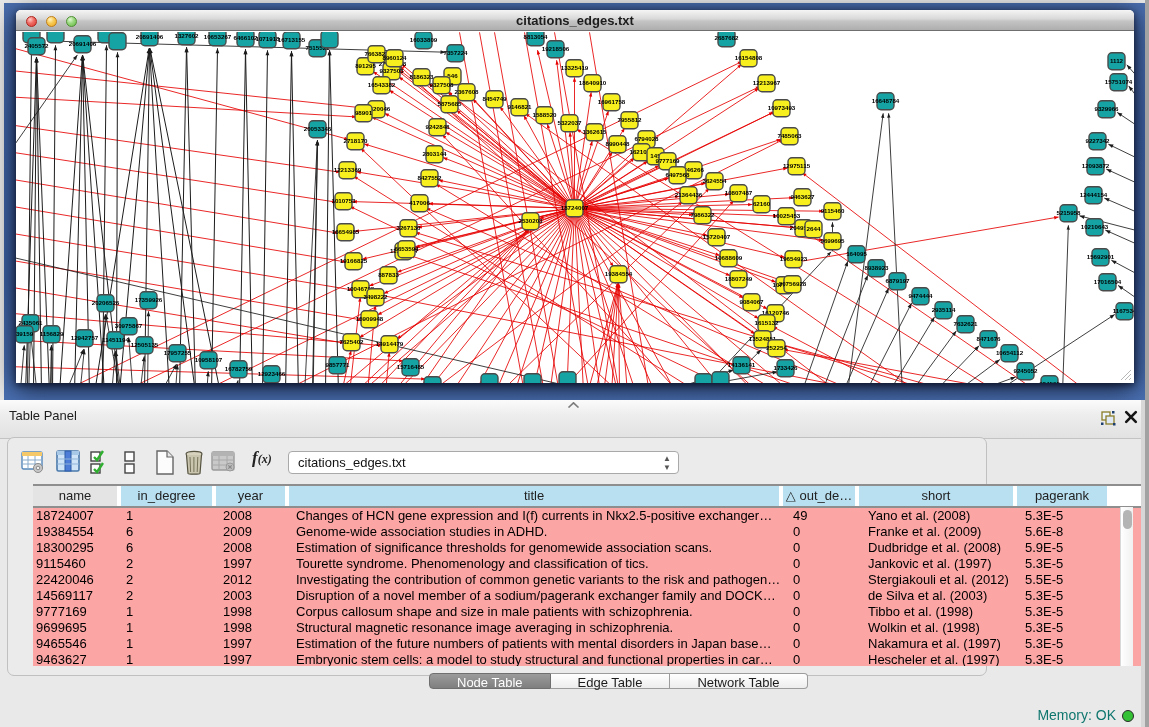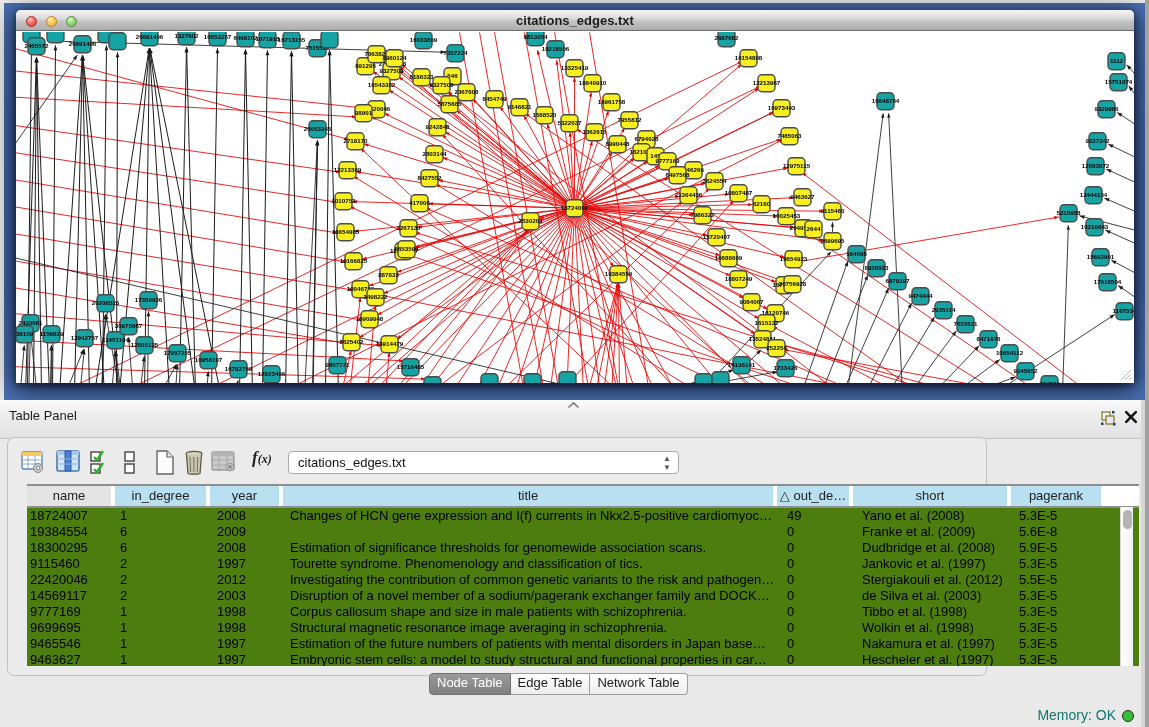--- a/index.html
+++ b/index.html
@@ -20,34 +20,34 @@
 #caret{position:absolute;left:567px;top:2px}
 #floatico{position:absolute;left:1101px;top:411px;width:15px;height:15px}
 #closex{position:absolute;left:1124px;top:410px}
 
 #cont{position:absolute;left:7px;top:437px;width:980px;height:239px;background:#ebebeb;border:1px solid #c0c0c0;border-radius:7px}
 #toolbar{position:absolute;left:8px;top:5px;height:40px;width:1110px}
 .ico{position:absolute;top:6px}
 #combo{position:absolute;left:272px;top:8px;width:391px;height:23px;background:#fff;border:1px solid #a9a9a9;border-radius:4px;font-size:13px;color:#111;line-height:21px;padding-left:9px}
 #combo .arr{position:absolute;right:7px;top:2px;color:#555;font-size:8px;line-height:9px;text-align:center}
 
-#tbl{position:absolute;left:19px;top:46px;width:1112px;height:182px;background:#4d7c0f;overflow:hidden}
+#tbl{position:absolute;left:25px;top:46px;width:1112px;height:182px;background:#fca5a5;overflow:hidden}
 #thead{position:absolute;left:0;top:0;width:1112px;height:24px;background:#fff;font-size:13px;color:#222}
 #thead .bl{position:absolute;left:0;width:100%;height:2px;background:#8e8e8e}
 .th{position:absolute;top:2px;height:19.5px;text-align:center;line-height:19px;background:#b9e0f1;border-right:2px solid #fff}
 #tbody{position:absolute;left:0;top:24px;width:1112px;font-size:13px;color:#000}
 .tr{position:relative;height:16px;line-height:16px;white-space:nowrap}
 .tr div{position:absolute;overflow:hidden}
 .c0{left:3px;width:85px}.c1{left:93px;width:90px}.c2{left:190px;width:70px}.c3{left:263px;width:485px}.c4{left:760px;width:70px}.c5{left:835px;width:160px}.c6{left:992px;width:95px}
 
 #sbar{position:absolute;left:1112px;top:69px;width:13px;height:159px;background:linear-gradient(90deg,#ffffff,#f0f0f0);border-left:1px solid #d8d8d8}
 #sthumb{position:absolute;left:2px;top:3px;width:9px;height:19px;background:#b4b4b4;border-radius:5px}
 
 #tabs{position:absolute;left:429px;top:673px;height:19px;font-size:13px}
-.tab{float:left;height:22px;line-height:18px;padding:0 7px;background:linear-gradient(180deg,#ffffff,#ededed);border:1px solid #9c9c9c;border-left:none;color:#1c1c1c}
+.tab{float:left;height:16px;line-height:18px;padding:0 27px;background:linear-gradient(180deg,#ffffff,#ededed);border:1px solid #9c9c9c;border-left:none;color:#1c1c1c}
 .tab.first{border-left:1px solid #9c9c9c;border-radius:4px 0 0 4px}
 .tab.last{border-radius:0 4px 4px 0}
 .tab.sel{background:linear-gradient(180deg,#9b9b9b,#7f7f7f);color:#fff;border-color:#6f6f6f}
 
 #status{position:absolute;left:0;top:695px;width:1149px;height:32px}
 #mem{position:absolute;right:33px;top:12px;font-size:14px;color:#0f766e}
 #memdot{position:absolute;right:15px;top:15px;width:12px;height:12px;border-radius:50%;background:#35c135;border:1.5px solid #2a2a2a}
 #redge{position:absolute;right:0;top:0;width:4px;height:727px;background:#a2a2a2}
 #redge2{position:absolute;right:4px;top:400px;width:4px;height:327px;background:#d7d7d7}
 svg text{font-family:"Liberation Sans",sans-serif}
@@ -882,29 +882,30 @@
         <div class="th" style="left:256px;width:492px">title</div>
         <div class="th" style="left:750px;width:74px">△ out_de…</div>
         <div class="th" style="left:826px;width:156px">short</div>
         <div class="th" style="left:984px;width:90px;border-right:none">pagerank</div>
       </div>
       <div id="tbody">
           <div class="tr">
             <div class="c0">18724007</div>
             <div class="c1">1</div>
             <div class="c2">2008</div>
-            <div class="c3">Changes of HCN gene expression and I(f) currents in Nkx2.5-positive cardiomyoc…</div>
+            <div class="c3">Changes of HCN gene expression and I(f) currents in Nkx2.5-positive exchanger…</div>
             <div class="c4">49</div>
             <div class="c5">Yano et al. (2008)</div>
             <div class="c6">5.3E-5</div>
           </div>
 <div class="tr">
             <div class="c0">19384554</div>
             <div class="c1">6</div>
             <div class="c2">2009</div>
+            <div class="c3">Genome-wide association studies in ADHD.</div>
             <div class="c4">0</div>
             <div class="c5">Franke et al. (2009)</div>
             <div class="c6">5.6E-8</div>
           </div>
 <div class="tr">
             <div class="c0">18300295</div>
             <div class="c1">6</div>
             <div class="c2">2008</div>
             <div class="c3">Estimation of significance thresholds for genomewide association scans.</div>
             <div class="c4">0</div>

